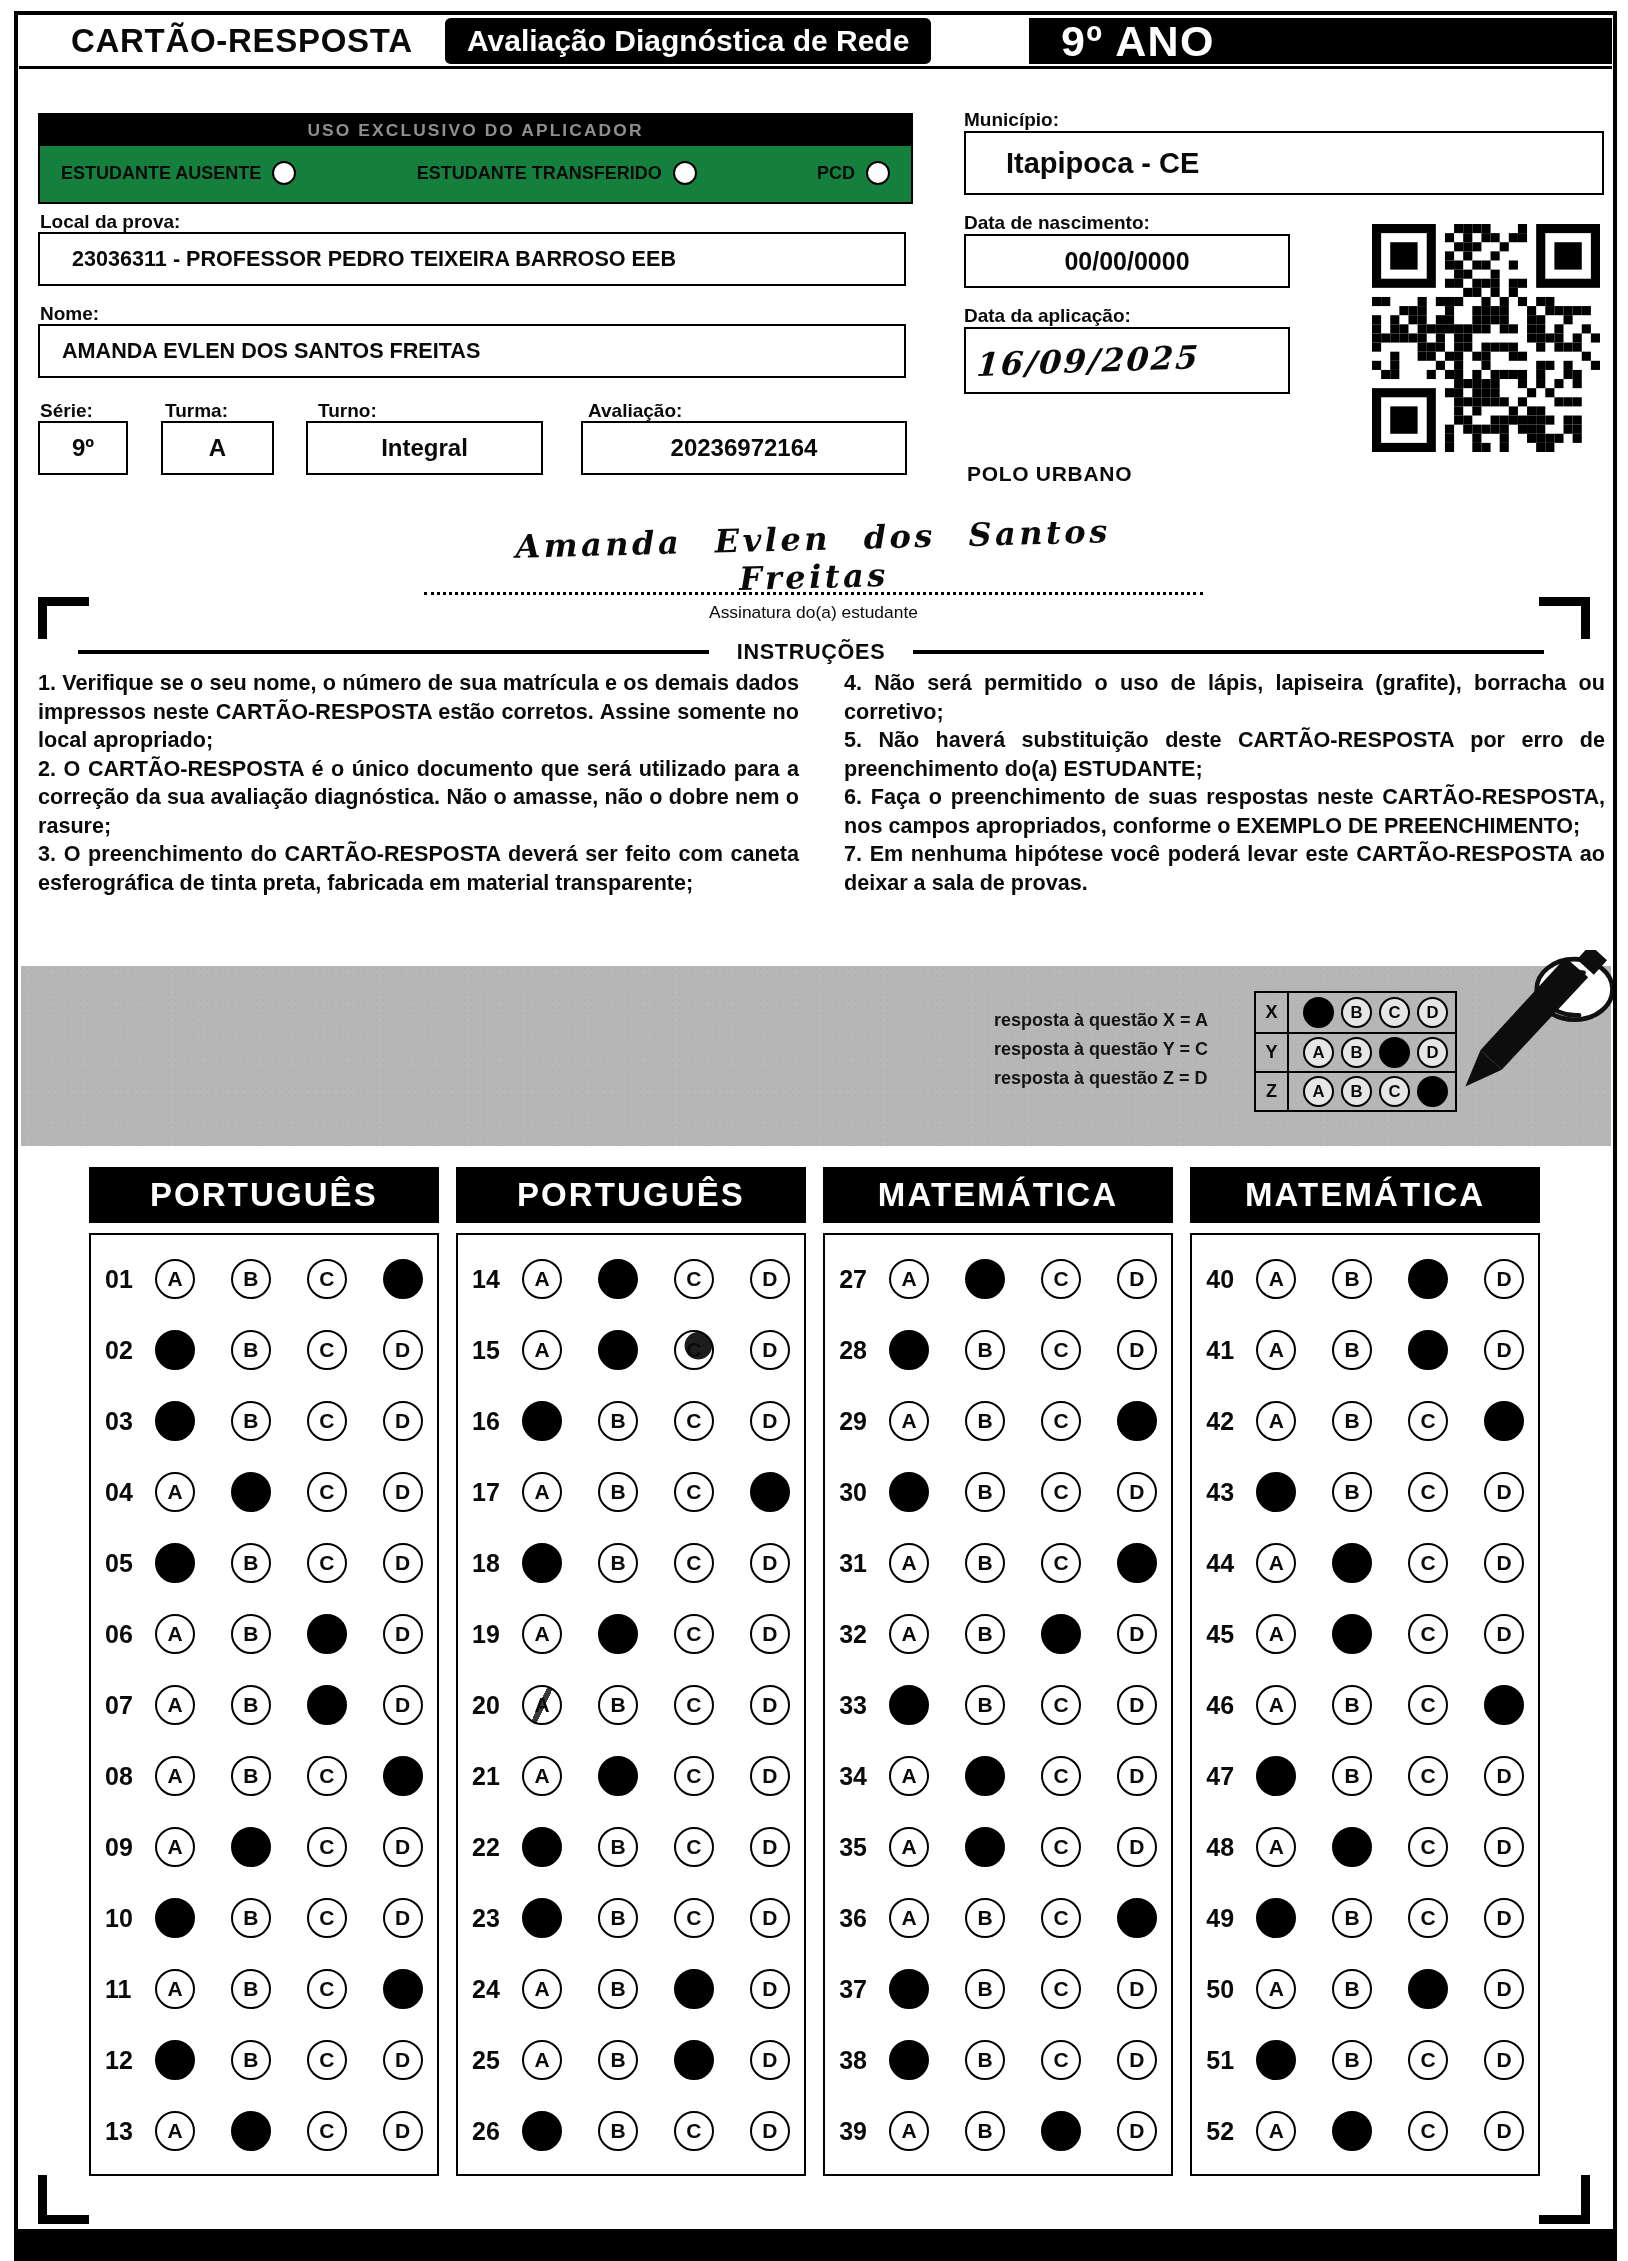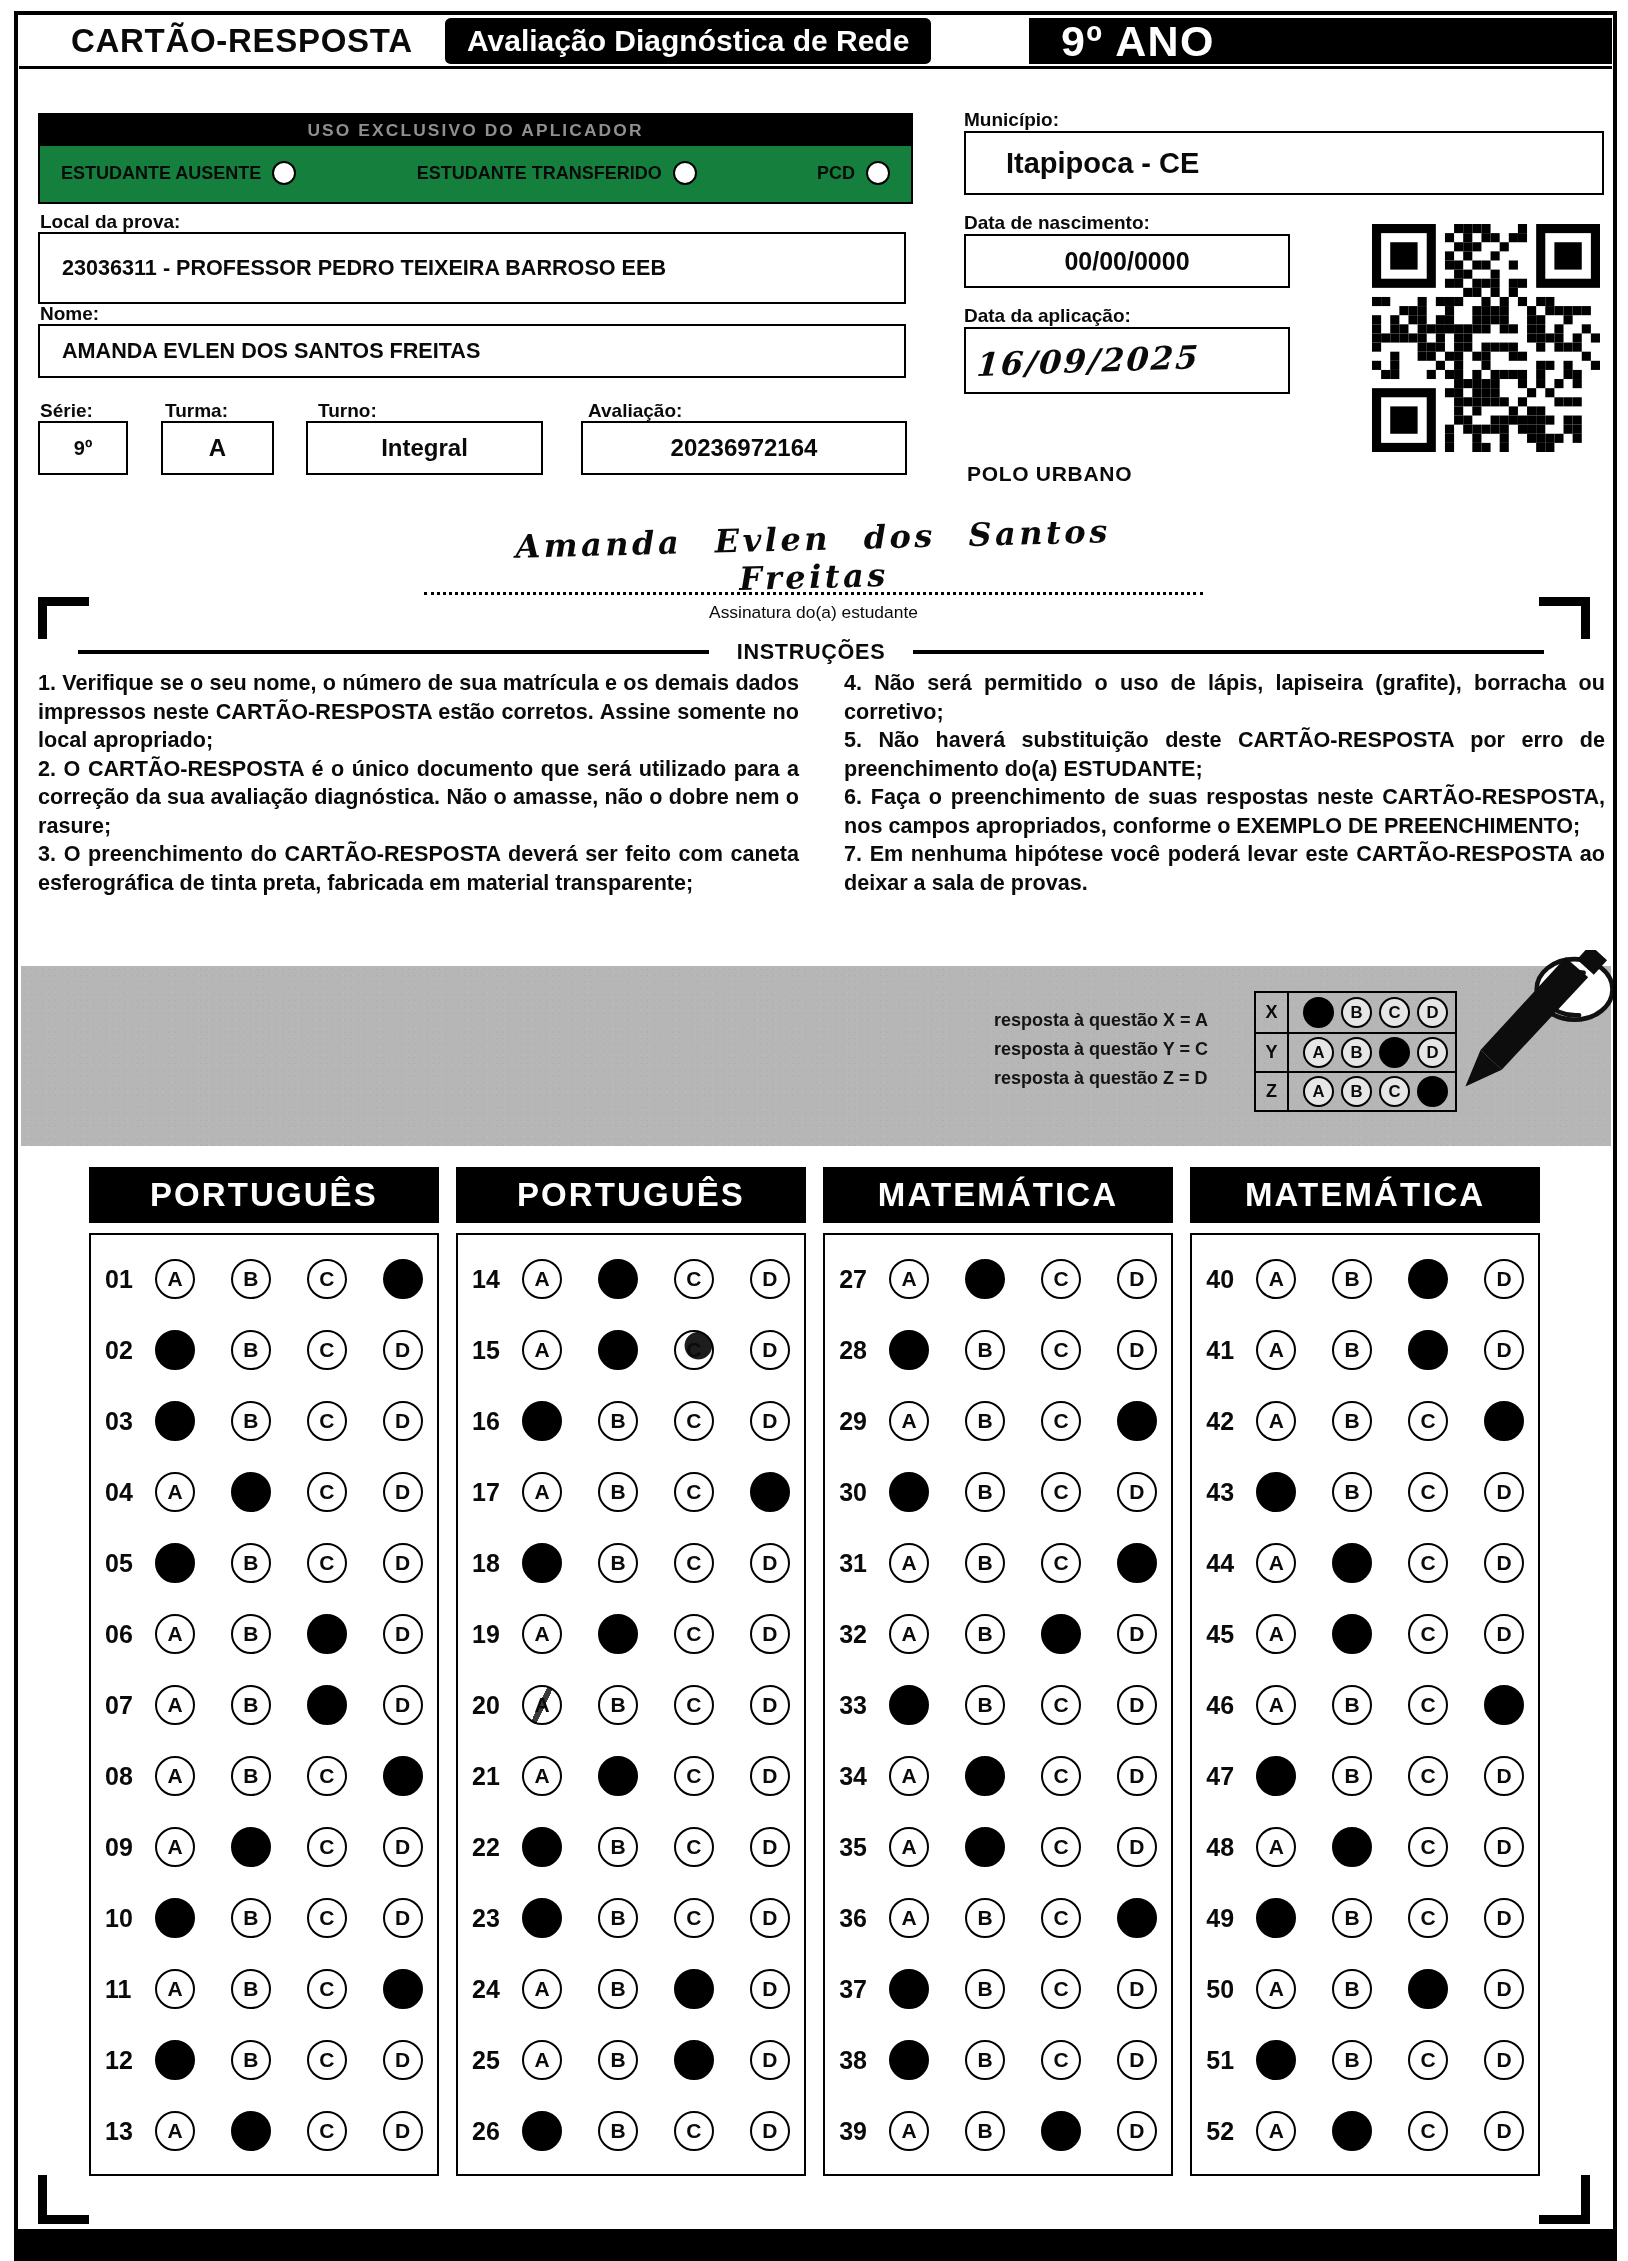--- a/index.html
+++ b/index.html
@@ -101,27 +101,27 @@
           <span class="radio"></span>
         </div>
         <div class="apl-opt">
           <span>PCD</span>
           <span class="radio"></span>
         </div>
       </div>
   </div>
 
   <div class="lbl" style="left:40px;top:211px">Local da prova:</div>
-  <div class="fbox" style="left:38px;top:232px;width:868px;height:72px;padding-left:22px">23036311 - PROFESSOR PEDRO TEIXEIRA BARROSO EEB</div>
+  <div class="fbox" style="left:38px;top:232px;width:868px;height:54px;padding-left:32px">23036311 - PROFESSOR PEDRO TEIXEIRA BARROSO EEB</div>
 
   <div class="lbl" style="left:40px;top:303px">Nome:</div>
   <div class="fbox" style="left:38px;top:324px;width:868px;height:54px;padding-left:22px">AMANDA EVLEN DOS SANTOS FREITAS</div>
 
   <div class="lbl" style="left:40px;top:400px">Série:</div>
-  <div class="fbox center" style="left:38px;top:421px;width:90px;height:54px;font-size:20px">9º</div>
+  <div class="fbox center" style="left:38px;top:421px;width:90px;height:54px;font-size:24px">9º</div>
 
   <div class="lbl" style="left:165px;top:400px">Turma:</div>
   <div class="fbox center" style="left:161px;top:421px;width:113px;height:54px;font-size:24px">A</div>
 
   <div class="lbl" style="left:318px;top:400px">Turno:</div>
   <div class="fbox center" style="left:306px;top:421px;width:237px;height:54px;font-size:24px">Integral</div>
 
   <div class="lbl" style="left:588px;top:400px">Avaliação:</div>
   <div class="fbox center" style="left:581px;top:421px;width:326px;height:54px;font-size:24px">20236972164</div>
 

